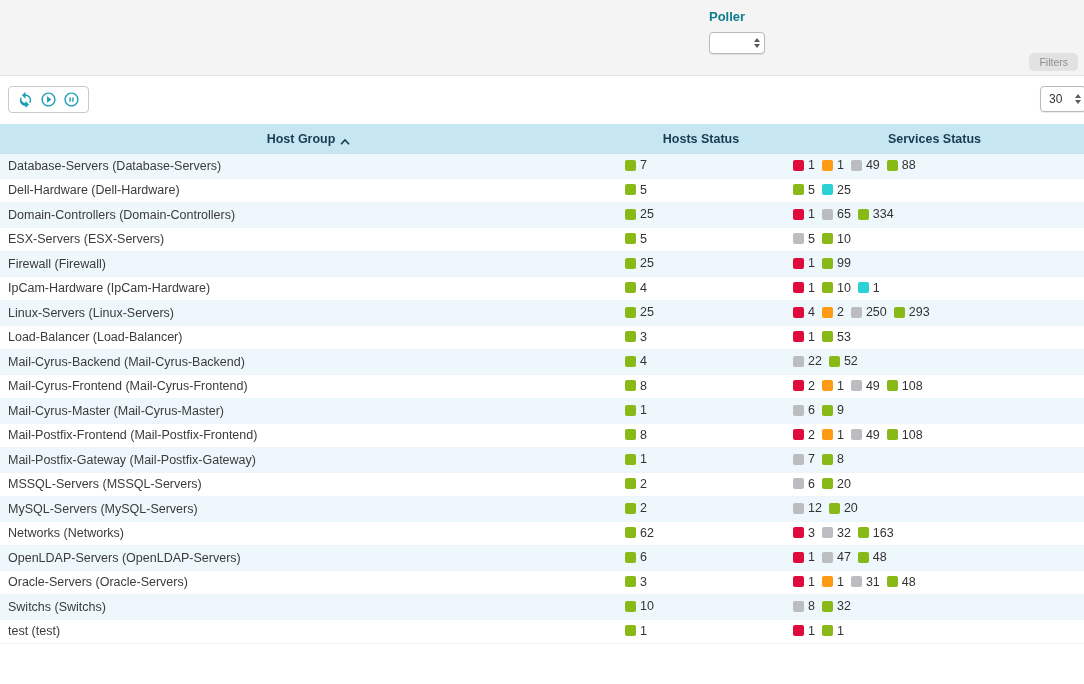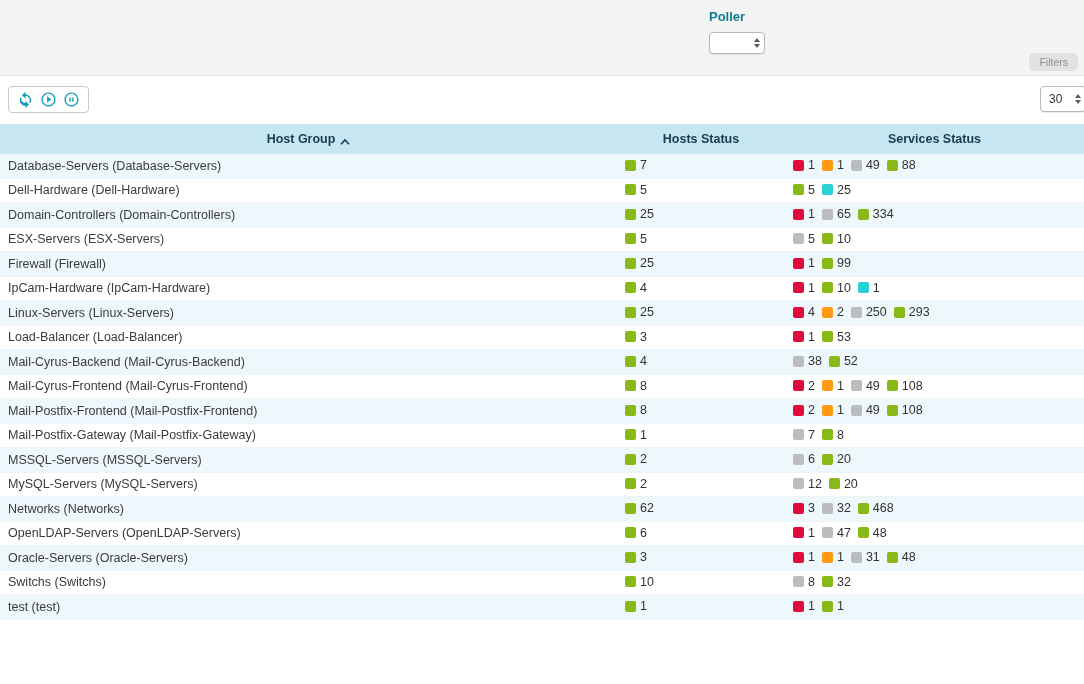--- a/index.html
+++ b/index.html
@@ -334,21 +334,21 @@
           </span></td>
       </tr>
       <tr>
         <td>Mail-Cyrus-Backend (Mail-Cyrus-Backend)</td>
         <td><span class="chip">
             <span class="sq" style="background: rgb(136, 185, 23);"></span>
             <span class="num">4</span>
           </span></td>
         <td><span class="chip">
             <span class="sq" style="background: rgb(188, 189, 192);"></span>
-            <span class="num">38</span>
+            <span class="num">22</span>
           </span><span class="chip">
             <span class="sq" style="background: rgb(136, 185, 23);"></span>
             <span class="num">52</span>
           </span></td>
       </tr>
       <tr>
         <td>Mail-Cyrus-Frontend (Mail-Cyrus-Frontend)</td>
         <td><span class="chip">
             <span class="sq" style="background: rgb(136, 185, 23);"></span>
             <span class="num">8</span>
@@ -361,20 +361,34 @@
             <span class="num">1</span>
           </span><span class="chip">
             <span class="sq" style="background: rgb(188, 189, 192);"></span>
             <span class="num">49</span>
           </span><span class="chip">
             <span class="sq" style="background: rgb(136, 185, 23);"></span>
             <span class="num">108</span>
           </span></td>
       </tr>
       <tr>
+        <td>Mail-Cyrus-Master (Mail-Cyrus-Master)</td>
+        <td><span class="chip">
+            <span class="sq" style="background: rgb(136, 185, 23);"></span>
+            <span class="num">1</span>
+          </span></td>
+        <td><span class="chip">
+            <span class="sq" style="background: rgb(188, 189, 192);"></span>
+            <span class="num">6</span>
+          </span><span class="chip">
+            <span class="sq" style="background: rgb(136, 185, 23);"></span>
+            <span class="num">9</span>
+          </span></td>
+      </tr>
+      <tr>
         <td>Mail-Postfix-Frontend (Mail-Postfix-Frontend)</td>
         <td><span class="chip">
             <span class="sq" style="background: rgb(136, 185, 23);"></span>
             <span class="num">8</span>
           </span></td>
         <td><span class="chip">
             <span class="sq" style="background: rgb(224, 11, 61);"></span>
             <span class="num">2</span>
           </span><span class="chip">
             <span class="sq" style="background: rgb(255, 154, 19);"></span>
@@ -436,21 +450,21 @@
             <span class="num">62</span>
           </span></td>
         <td><span class="chip">
             <span class="sq" style="background: rgb(224, 11, 61);"></span>
             <span class="num">3</span>
           </span><span class="chip">
             <span class="sq" style="background: rgb(188, 189, 192);"></span>
             <span class="num">32</span>
           </span><span class="chip">
             <span class="sq" style="background: rgb(136, 185, 23);"></span>
-            <span class="num">468</span>
+            <span class="num">163</span>
           </span></td>
       </tr>
       <tr>
         <td>OpenLDAP-Servers (OpenLDAP-Servers)</td>
         <td><span class="chip">
             <span class="sq" style="background: rgb(136, 185, 23);"></span>
             <span class="num">6</span>
           </span></td>
         <td><span class="chip">
             <span class="sq" style="background: rgb(224, 11, 61);"></span>

